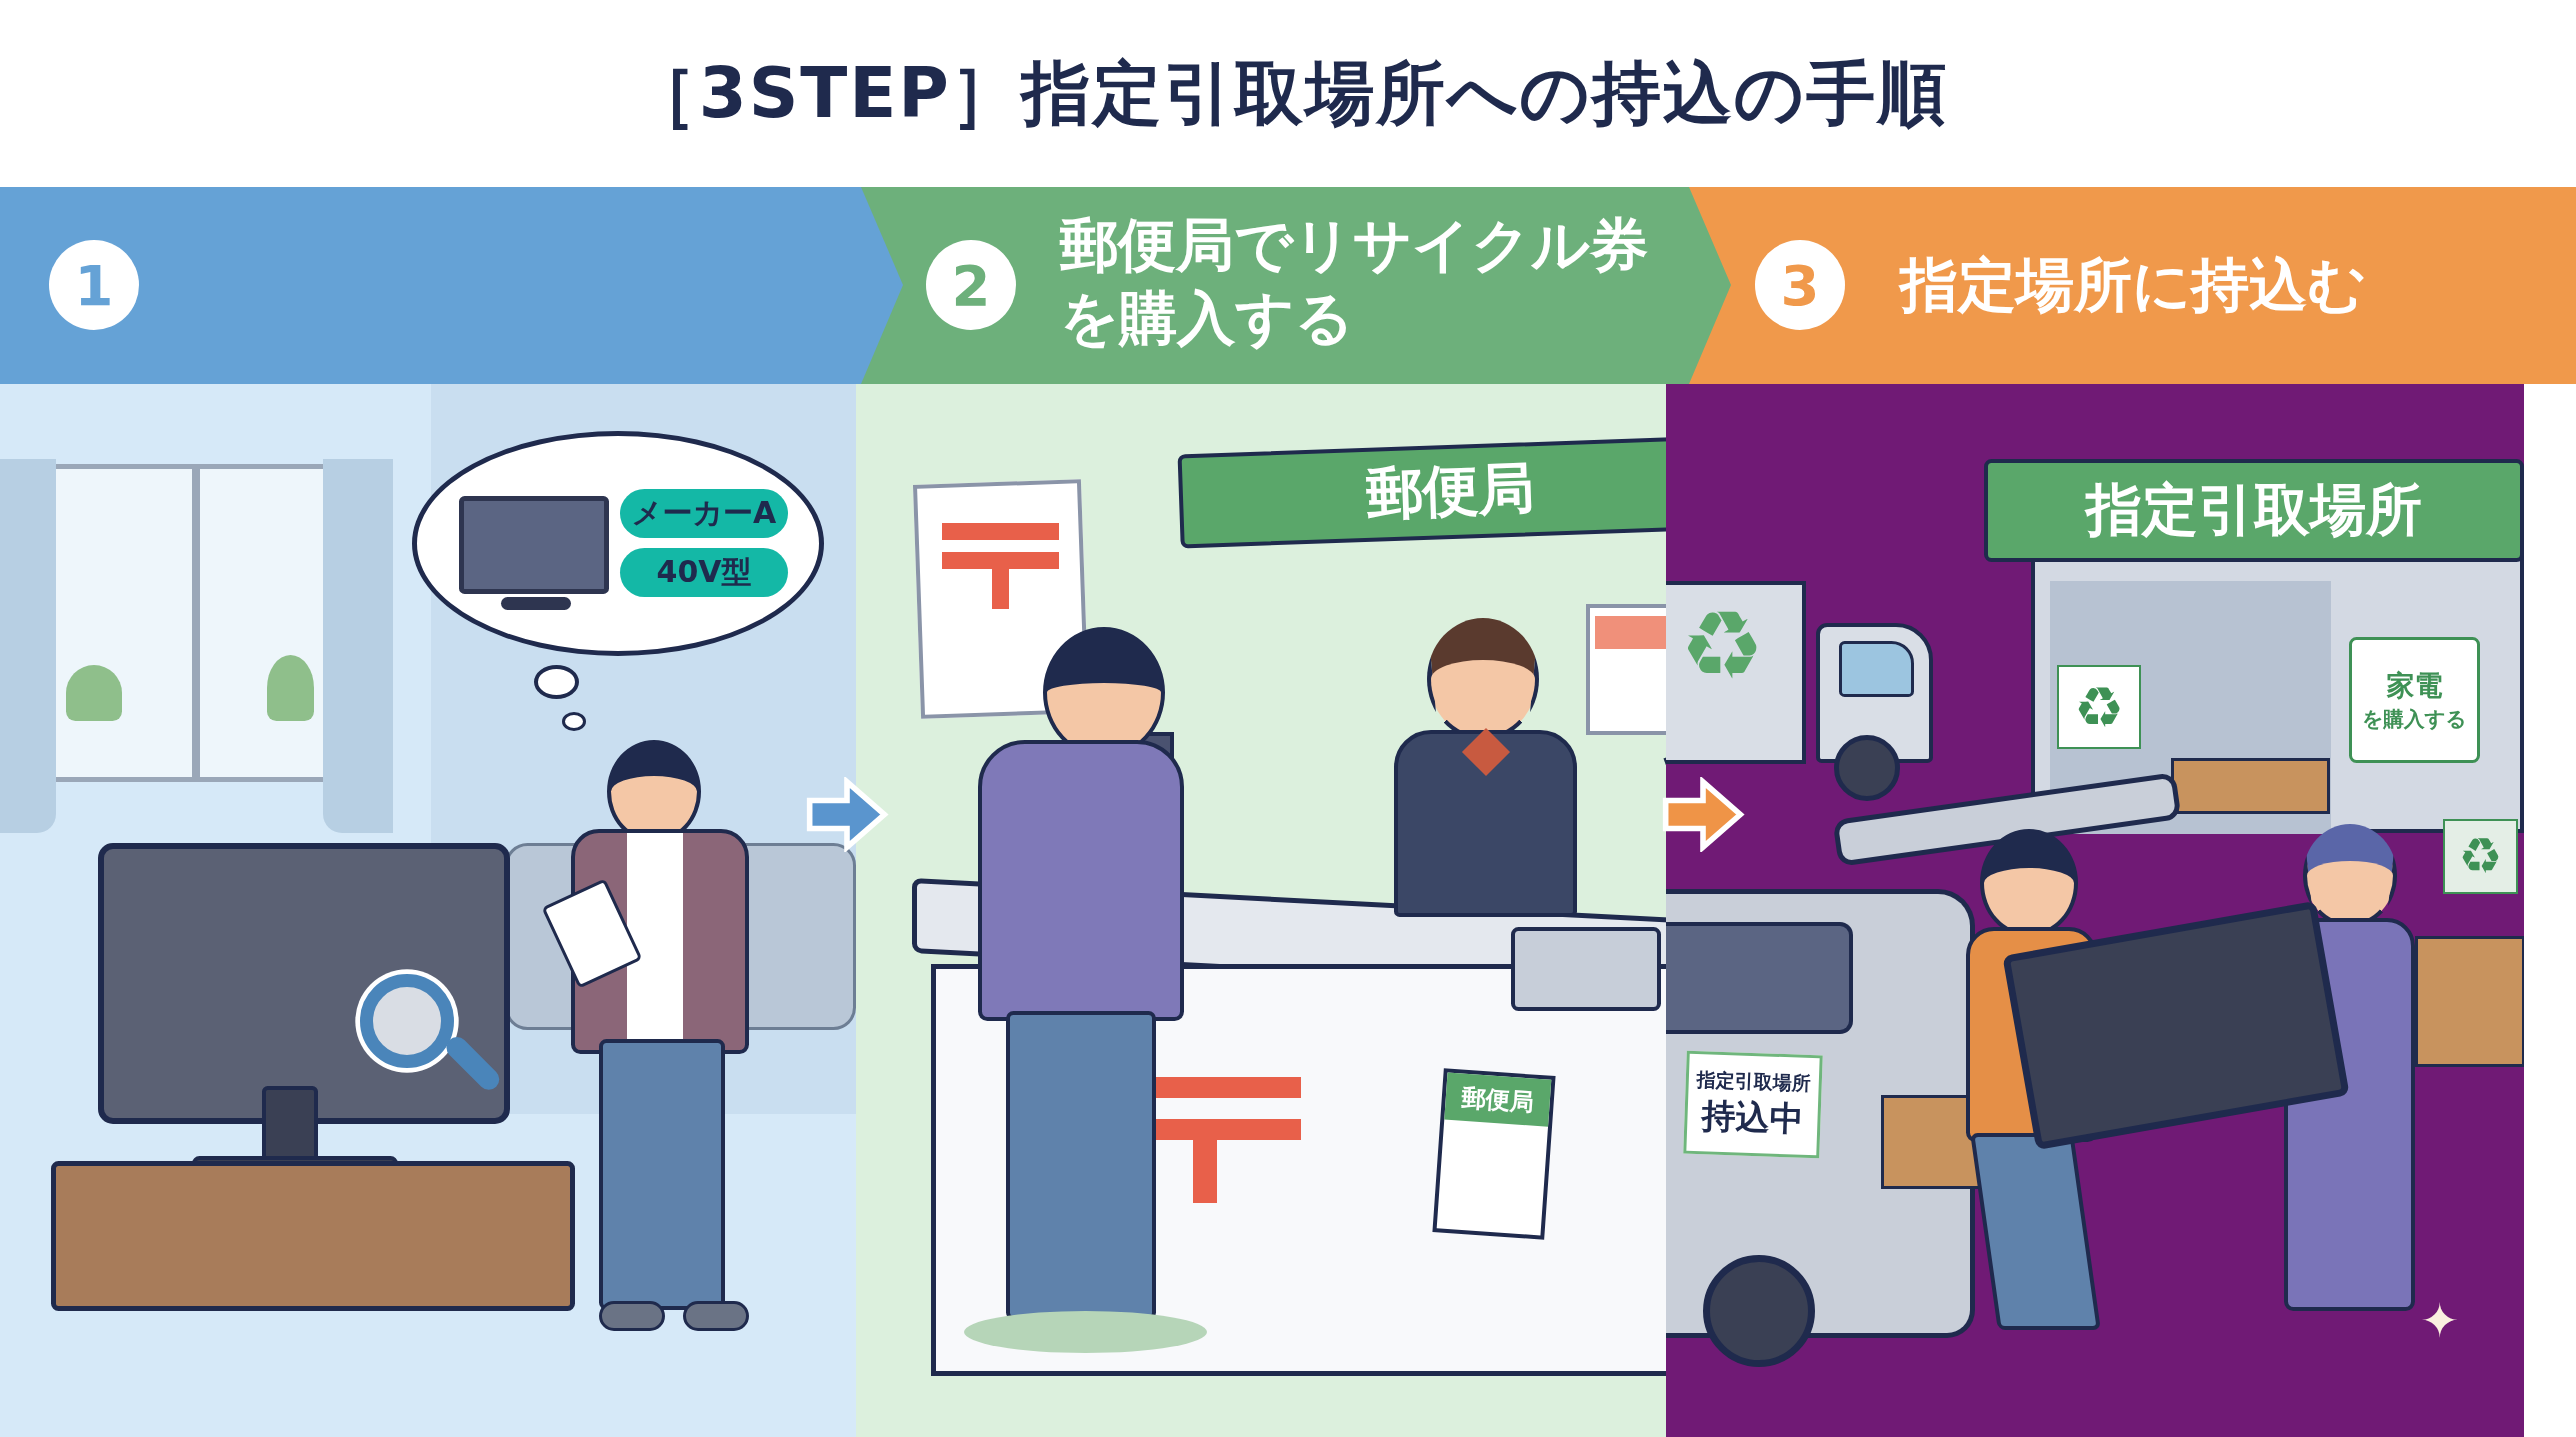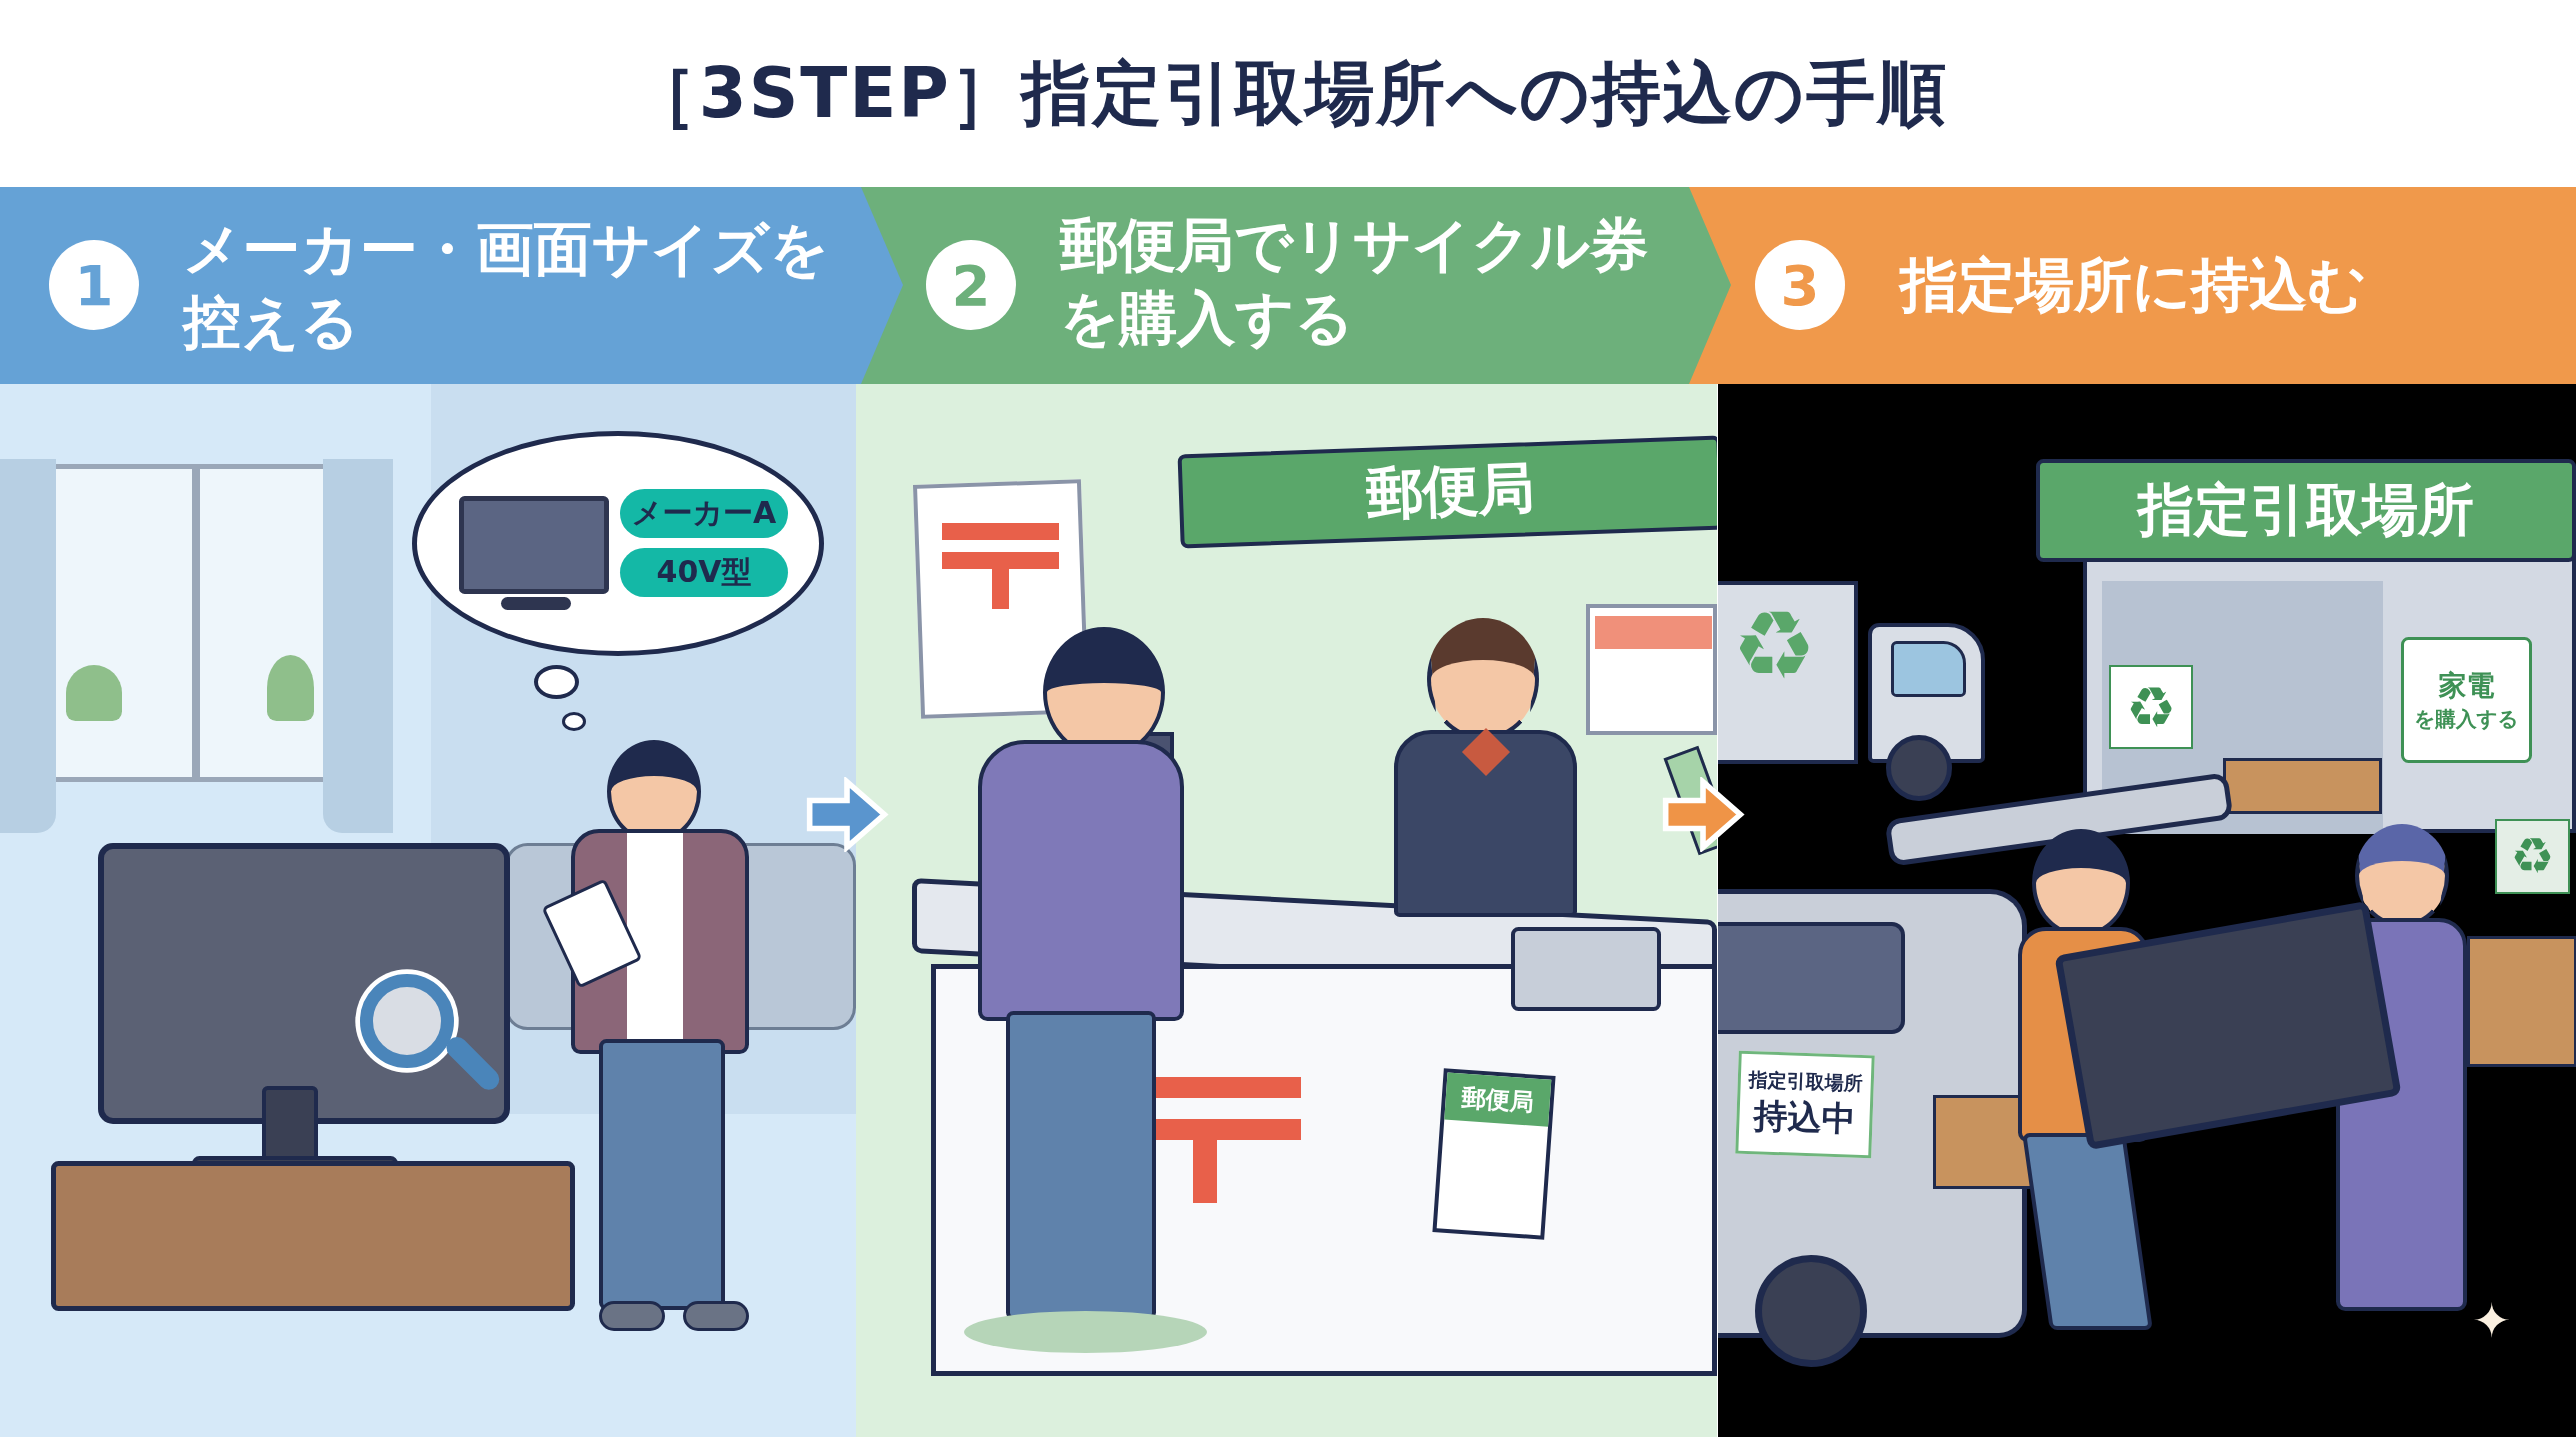--- a/index.html
+++ b/index.html
@@ -15,40 +15,38 @@
     display: flex; align-items: center; justify-content: center; font-size: 56px; font-weight: bold; }
   .header .label { position: absolute; color: #fff; font-weight: bold; font-size: 58px; line-height: 73px; white-space: pre-line; }
 
   #h1 { left: 0; width: 903px; background: #65a2d6; clip-path: polygon(0 0, 861px 0, 903px 98px, 861px 197px, 0 197px); z-index: 3; }
   #h2 { left: 856px; width: 875px; background: #6db07b; clip-path: polygon(0 0, 833px 0, 875px 98px, 833px 197px, 0 197px, 42px 98px); z-index: 2; }
   #h3 { left: 1685px; width: 891px; background: #f0994b; clip-path: polygon(0 0, 891px 0, 891px 197px, 0 197px, 42px 98px); z-index: 1; }
 
   .panel { position: absolute; top: 384px; height: 1054px; overflow: hidden; }
   #p1 { left: 0; width: 856px; background: #d6e9f8; }
   #p2 { left: 856px; width: 861px; background: #dcf0dd; }
-  #p3 { left: 1718px; width: 858px; background: #000000; }
+  #p3 { left: 1666px; width: 858px; background: #701a75; }
 
   .arrow { position: absolute; width: 84px; height: 75px; z-index: 5; }
   .abs { position: absolute; }
   .sign { position: absolute; background: #5aa76a; border: 4.7px solid #1f2a4d; border-radius: 7.5px; color: #fff;
     font-weight: bold; display: flex; align-items: center; justify-content: center; }
   .pill { position: absolute; background: #14b8a6; border-radius: 28px; color: #1f2a4d; font-weight: bold;
     display: flex; align-items: center; justify-content: center; font-size: 30px; }
 </style>
 </head>
 <body>
 
 <div class="title-bar">
   <h1 class="title">［3STEP］指定引取場所への持込の手順</h1>
 </div>
 
 <div class="header" id="h1">
   <div class="num" style="left:49px;top:53px;color:#65a2d6;">1</div>
-  <div class="label" style="left:183px;top:26px;">メーカー・画面サイズを
-控える</div>
 </div>
 <div class="header" id="h2">
   <div class="num" style="left:70px;top:53px;color:#6db07b;">2</div>
   <div class="label" style="left:204px;top:26px;font-family:Liberation Mono, monospace;">郵便局でリサイクル券
 を購入する</div>
 </div>
 <div class="header" id="h3">
   <div class="num" style="left:70px;top:53px;color:#f0994b;">3</div>
   <div class="label" style="left:215px;top:62px;">指定場所に持込む</div>
 </div>

